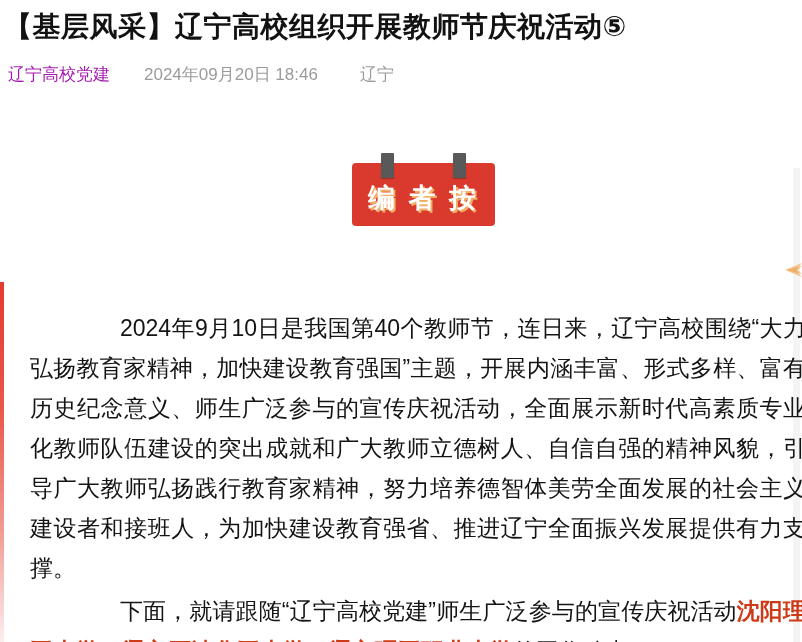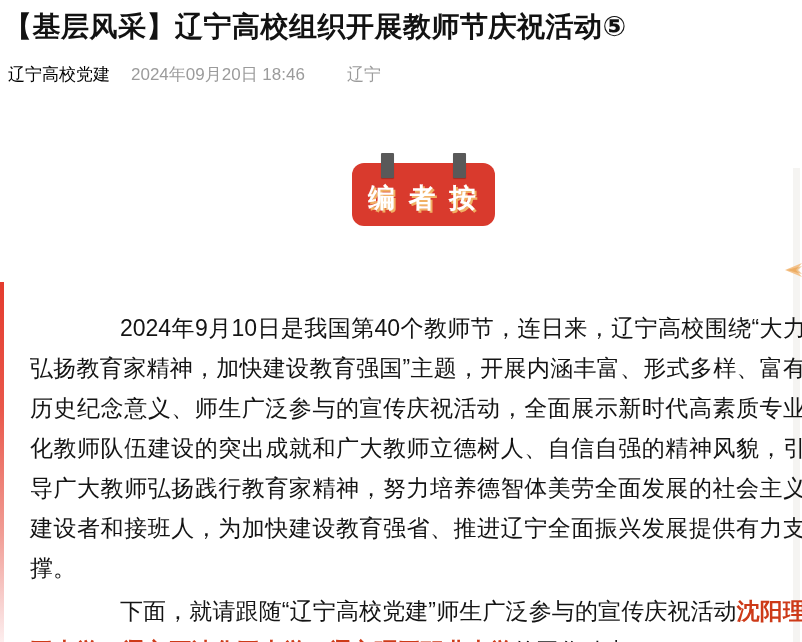--- a/index.html
+++ b/index.html
@@ -25,39 +25,39 @@
     letter-spacing: 0.5px;
   }
   .byline {
     position: absolute;
     left: 8px; top: 63px;
     font-size: 17px;
     line-height: 24px;
     white-space: nowrap;
   }
   .account-name {
-    color: #000000;
+    color: #a21caf;
     cursor: pointer;
-    margin-right: 21px;
+    margin-right: 34px;
   }
   .publish-time {
     color: #9b9b9b;
     margin-right: 18px;
   }
   .location {
     color: #9b9b9b;
     margin-left: 24px;
   }
   
   .editor-note {
     position: absolute;
     left: 352px; top: 163px;
     width: 143px; height: 63px;
     background: #d93a2d;
-    border-radius: 12px;
+    border-radius: 4px;
   }
   .editor-note .pin {
     position: absolute;
     top: -10px;
     width: 13px; height: 25px;
     background: #595959;
     border-radius: 1px;
     box-shadow: 0 1px 1px rgba(0,0,0,0.25);
   }
   .editor-note .pin.left  { left: 29px; }

